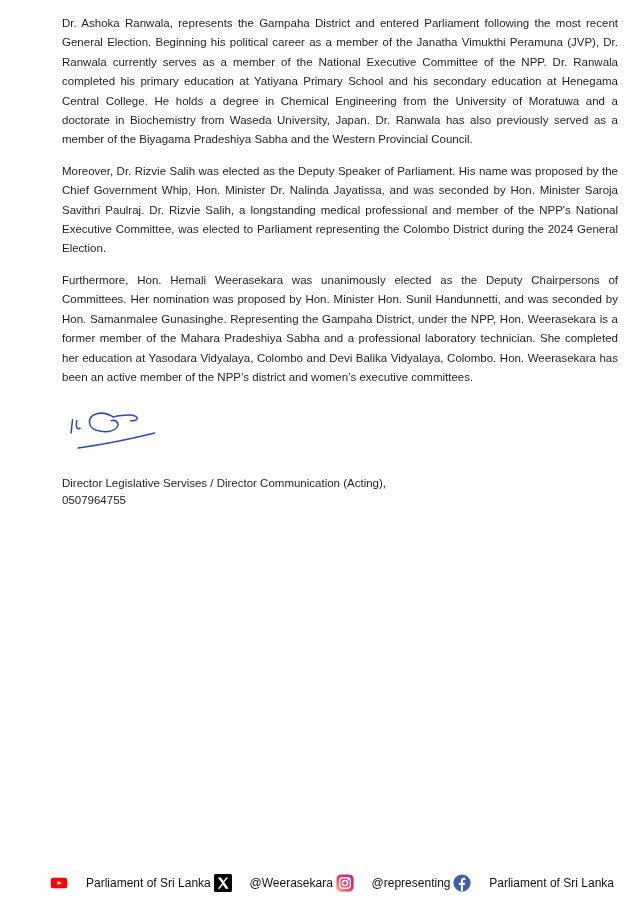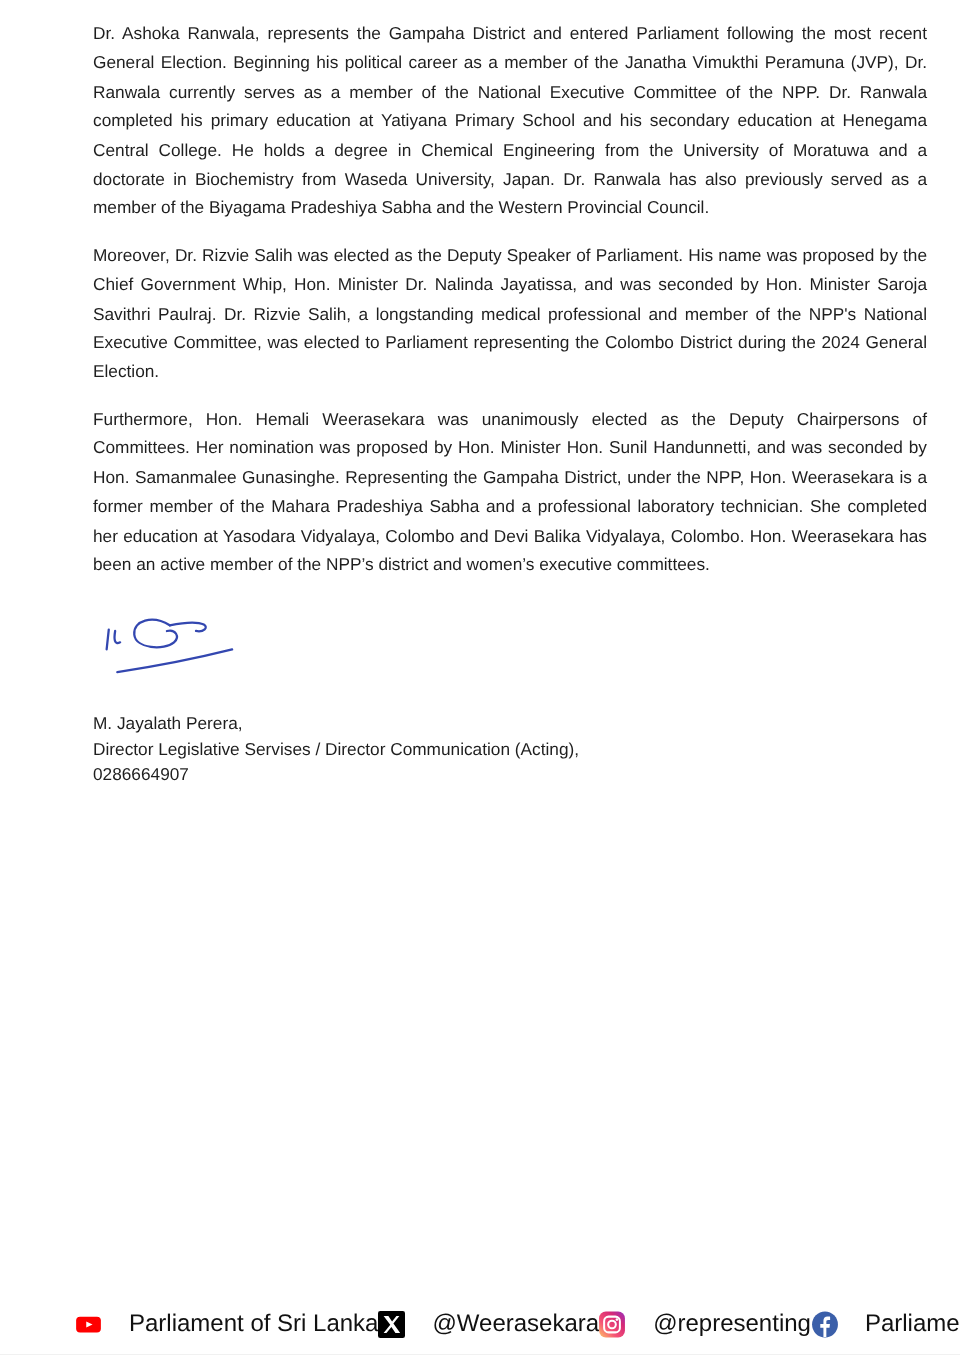--- a/index.html
+++ b/index.html
@@ -59,21 +59,21 @@
     cursor: pointer;
   }
   .social-item .icon {
     width: 18px;
     height: 18px;
     display: inline-flex;
     align-items: center;
     justify-content: center;
   }
   .social-item .label {
-    font-size: 16px;
+    font-size: 12px;
     color: #111111;
     white-space: nowrap;
   }
 </style>
 </head>
 <body>
 
 <div class="page">
 
   <div class="letter">
@@ -89,23 +89,22 @@
           <path d="M9,16 L7.5,30"></path>
           <path d="M13.5,17 C12.5,23 13,27 17,25"></path>
           <path d="M52,13 C40,5.5 26,9.5 27,19.5 C28,29.5 48,31 55,25 C59.5,21 56,15.5 50,17"></path>
           <path d="M52,13 C62,11 72,10.5 76,12.5 C79.5,14.5 76,18 70.5,17"></path>
           <path d="M15,46 C45,41.5 76,35 96,30"></path>
         </g>
       </svg>
     </div>
 
     <div class="sig-block">
-      <div>M. Jayalath Perera,</div>
       <div>Director Legislative Servises / Director Communication (Acting),</div>
-      <div>0286664907</div>
+      <div>0507964755</div>
     </div>
 
   </div>
 
   <div class="footer">
 
     <div class="social-item">
       <span class="icon">
         <svg width="18" height="18" viewBox="0 0 24 24">
           <rect x="1" y="5" width="22" height="14" rx="3.5" fill="#ff0000"></rect>

